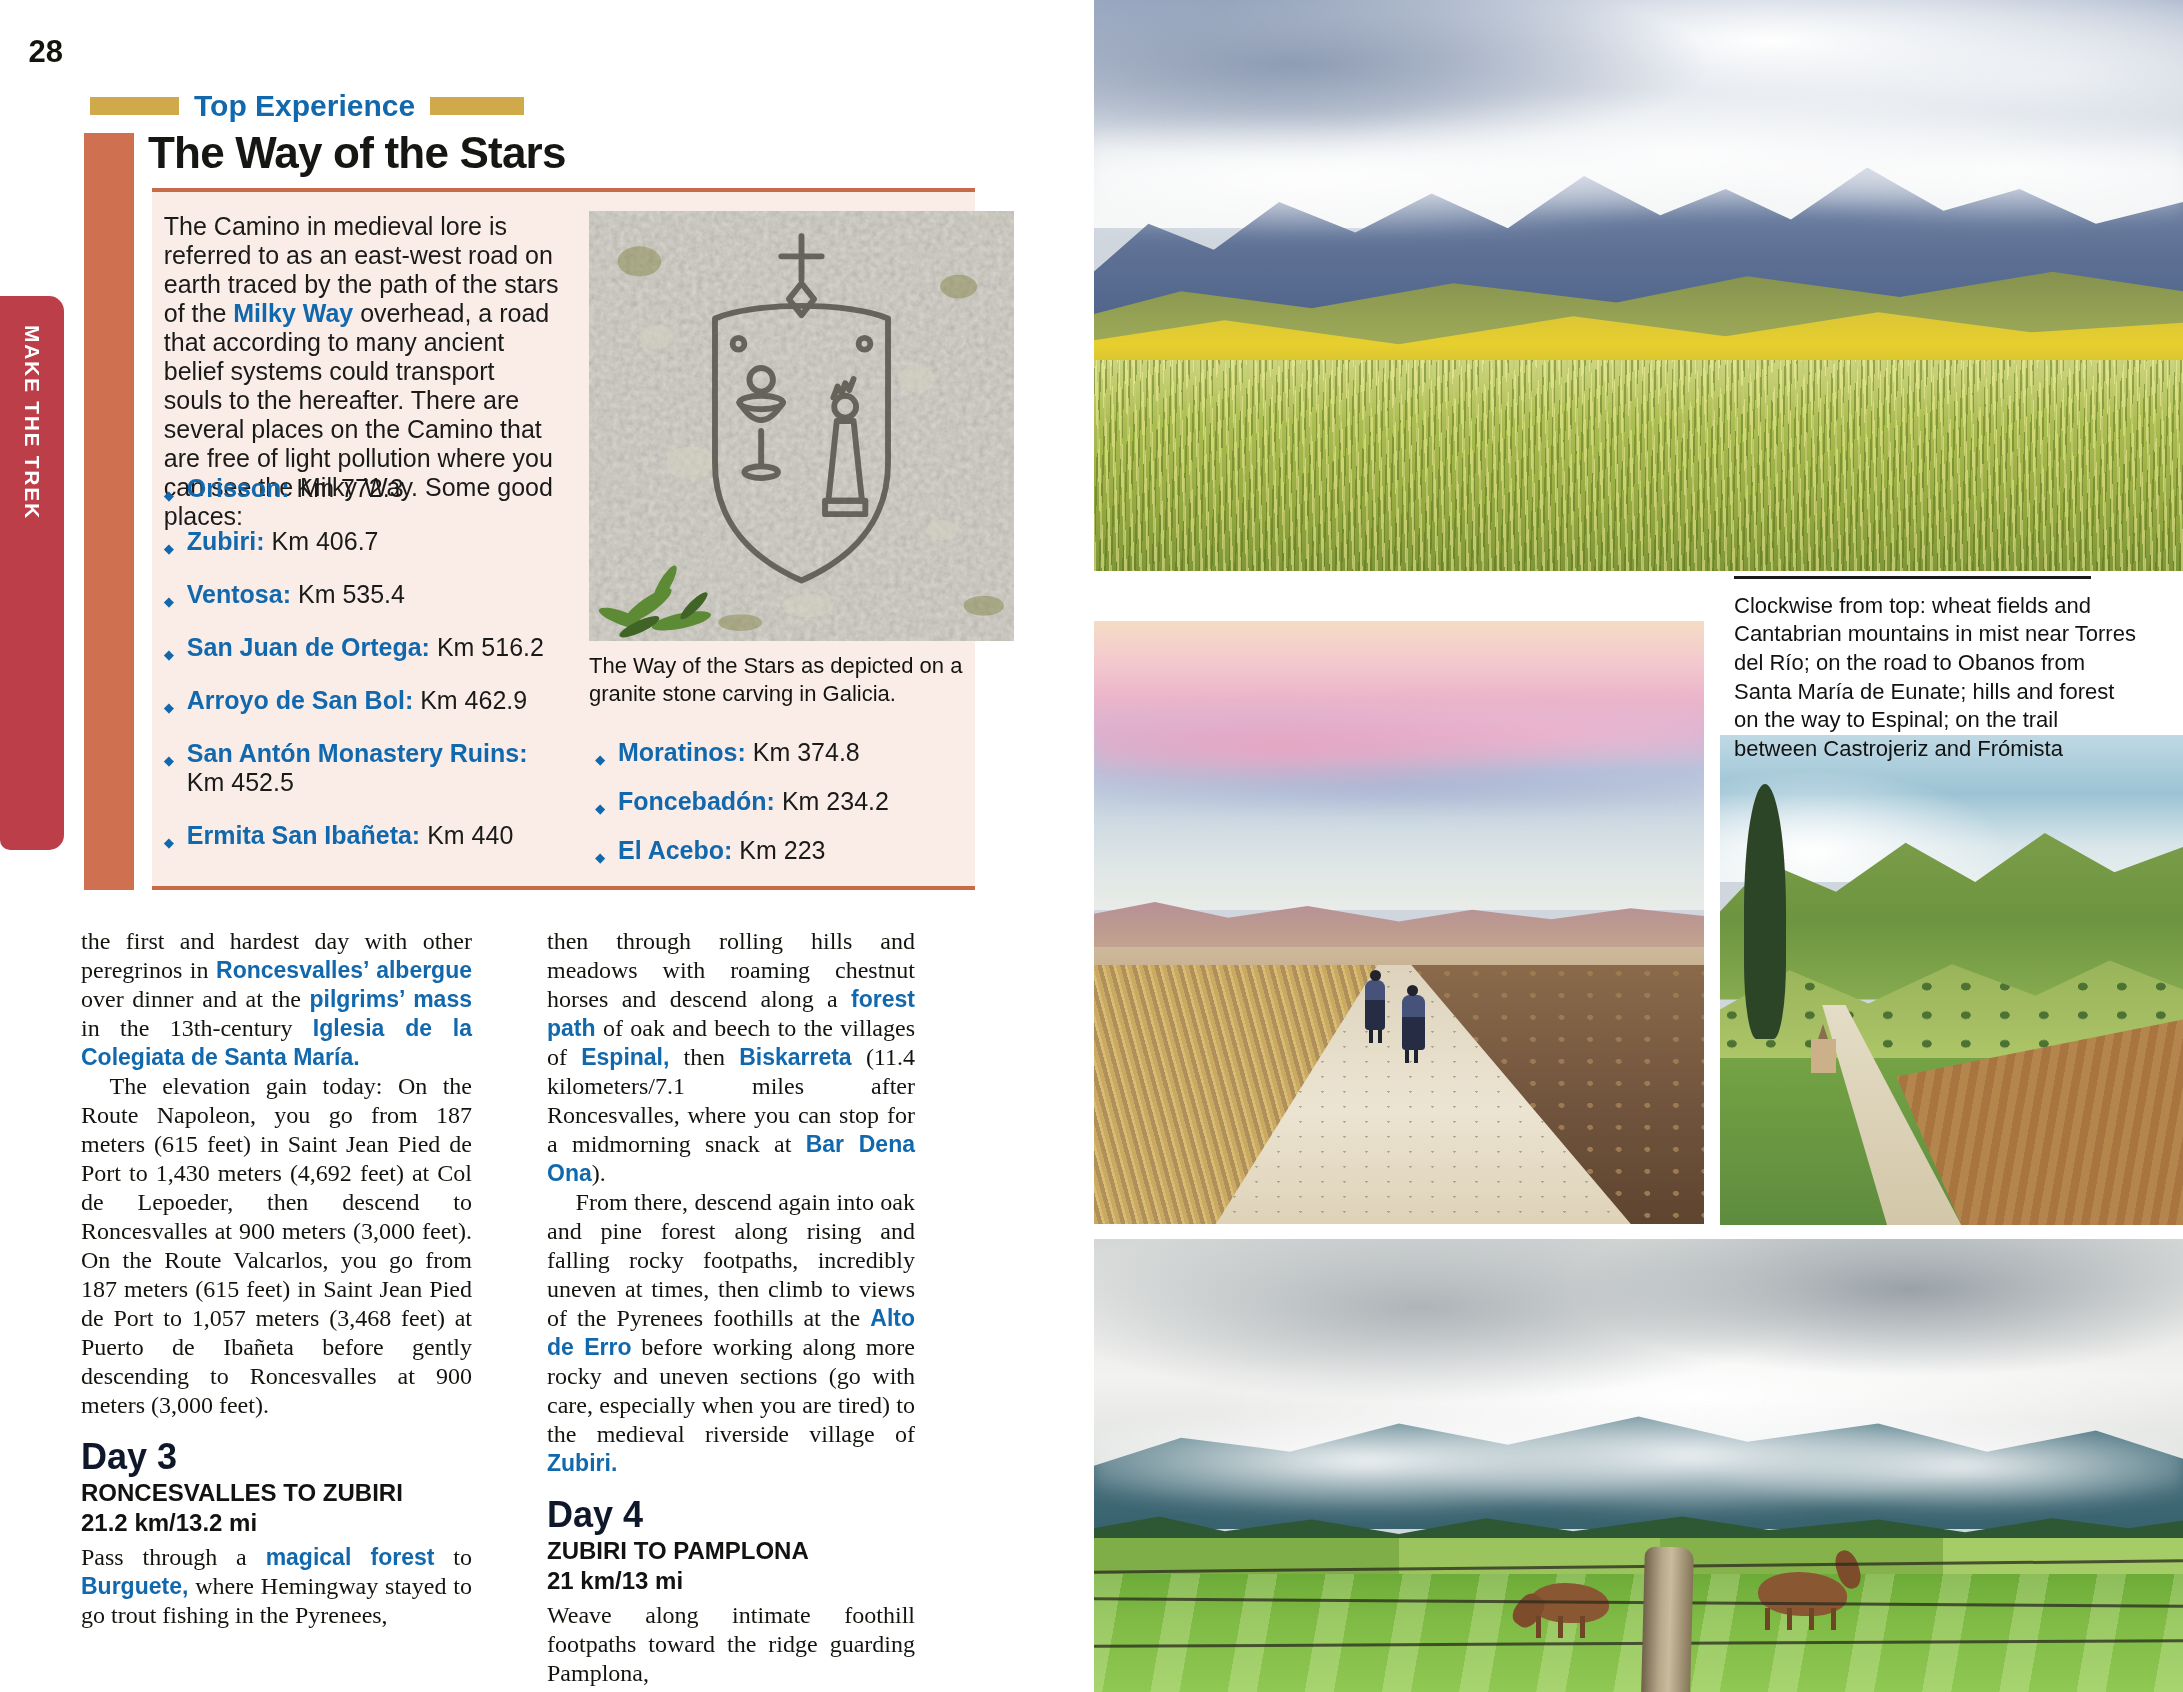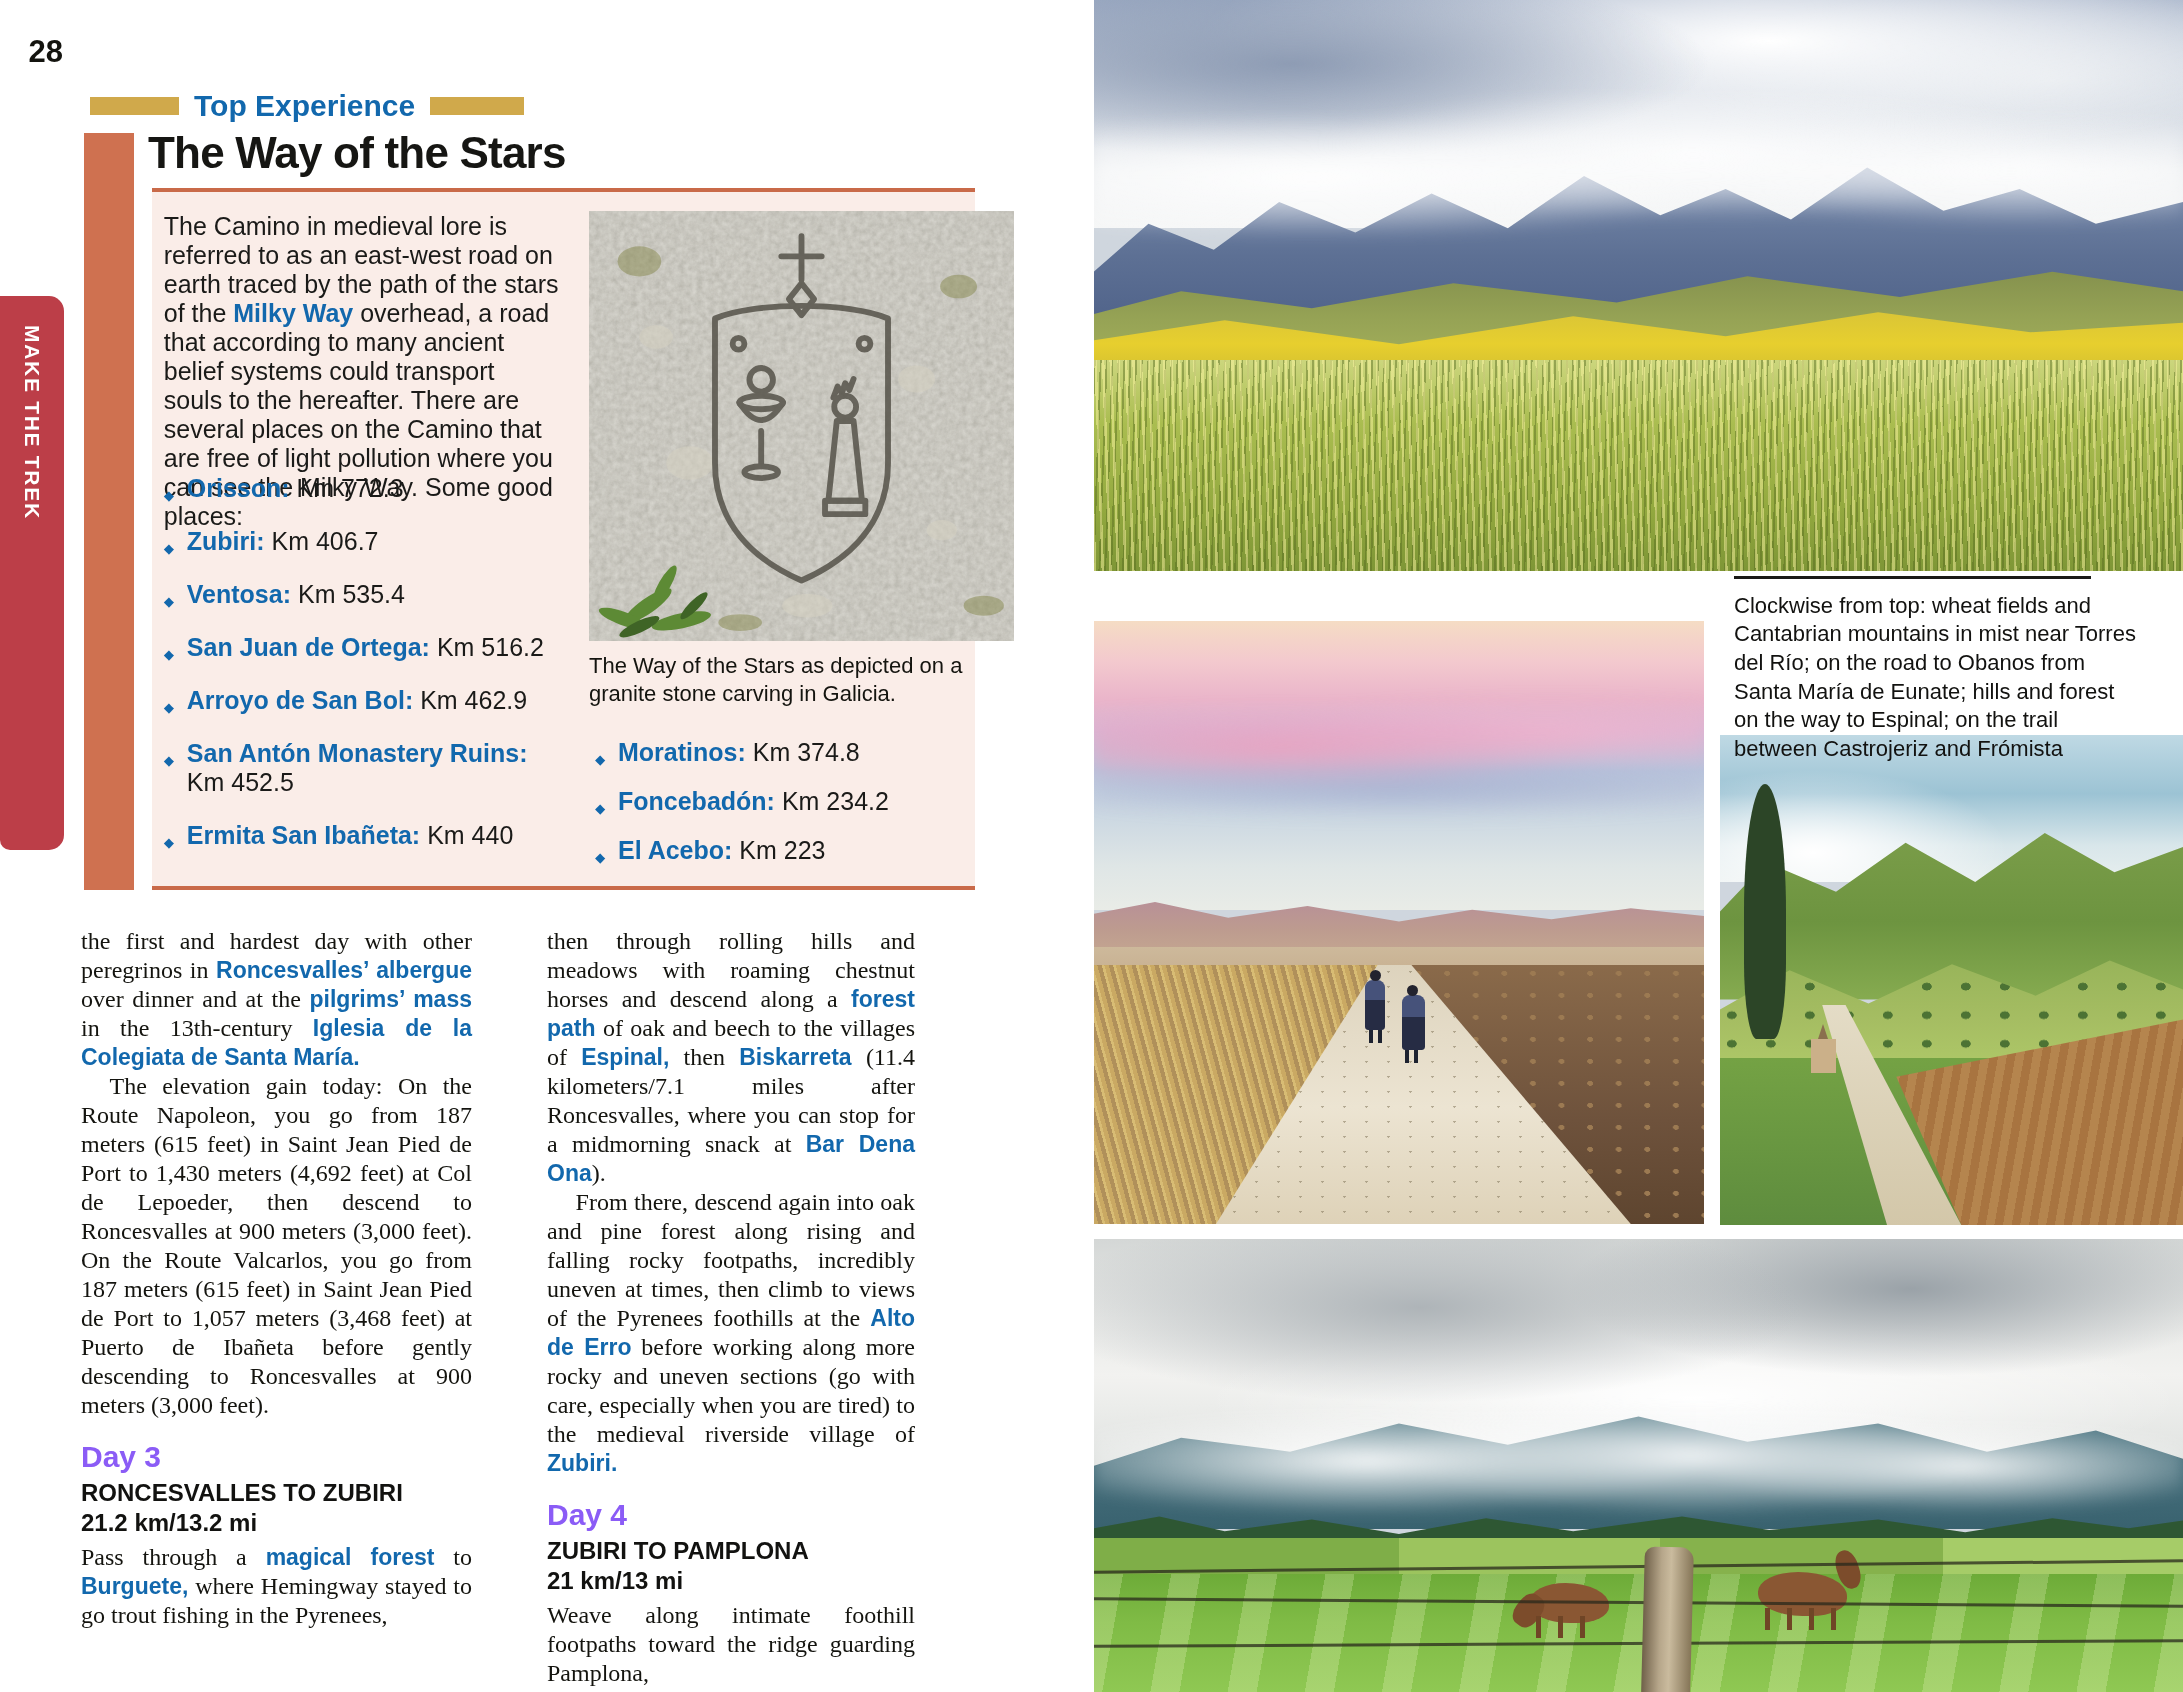--- a/index.html
+++ b/index.html
@@ -41,21 +41,21 @@
   .stone-photo svg{display:block;width:100%;height:100%;}
   .stone-caption{position:absolute;left:437px;top:460px;width:408px;font-size:22px;line-height:28px;color:#14140f;}
 
   
   .col{font-family:"Liberation Serif",serif;font-size:24px;line-height:29px;text-align:justify;color:#14140f;}
   .col1{left:81px;top:927px;width:391px;}
   .col2{left:547px;top:927px;width:368px;}
   .col p{margin:0;}
   .col .indent{text-indent:28.6px;}
   .col .seg-b{font-family:"Liberation Sans",sans-serif;font-weight:bold;color:#1268ad;font-size:23px;}
-  .day-heading{font-family:"Liberation Sans",sans-serif;font-size:30px;font-weight:bold;color:#8b5cf6;
+  .day-heading{font-family:"Liberation Sans",sans-serif;font-size:36px;font-weight:bold;color:#0f172a;
       margin:22px 0 6.7px 0;text-align:left;}
   .day-route,.day-distance{font-family:"Liberation Sans",sans-serif;font-size:24px;font-weight:bold;
       color:#121210;line-height:30px;text-align:left;}
   .day-distance{margin-bottom:5px;}
 
   
   .photo{position:absolute;overflow:hidden;background:#cfd6de;}
   .photo *{position:absolute;}
 
   .photo-top{left:1094px;top:0;width:1089px;height:571px;}

